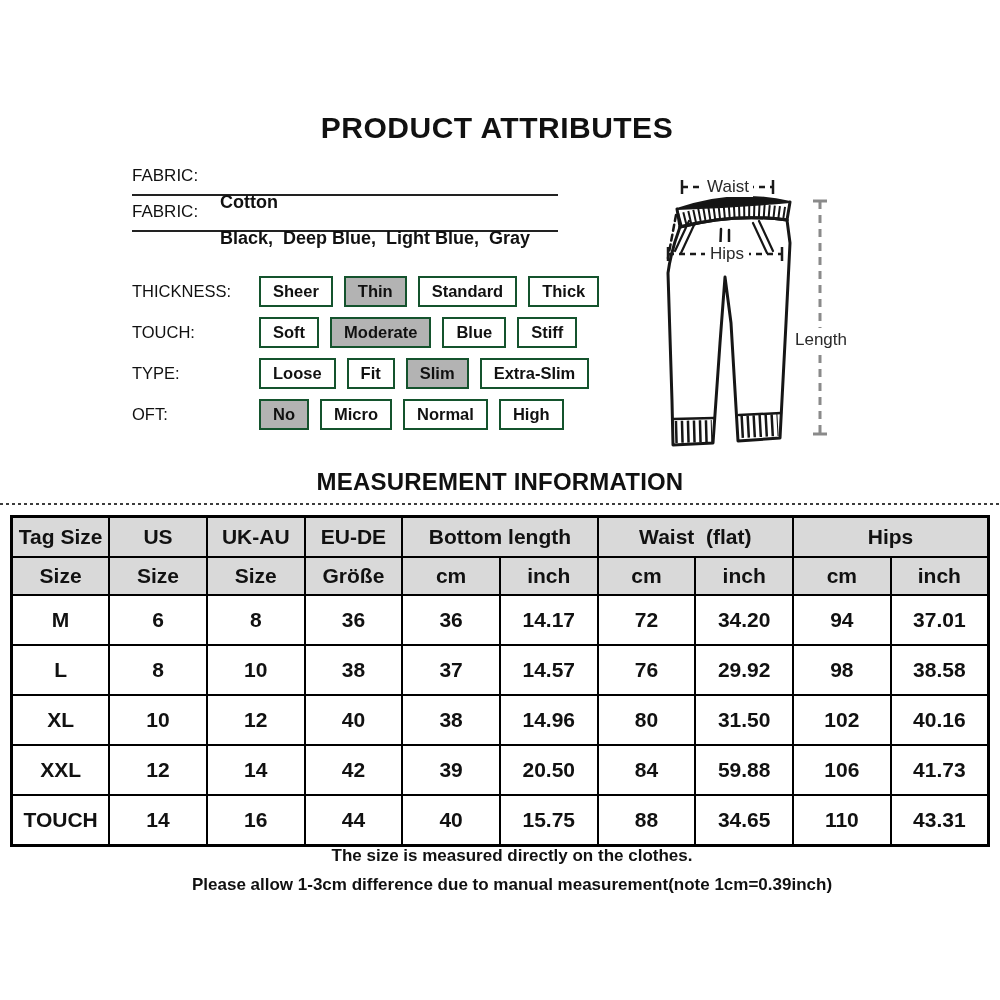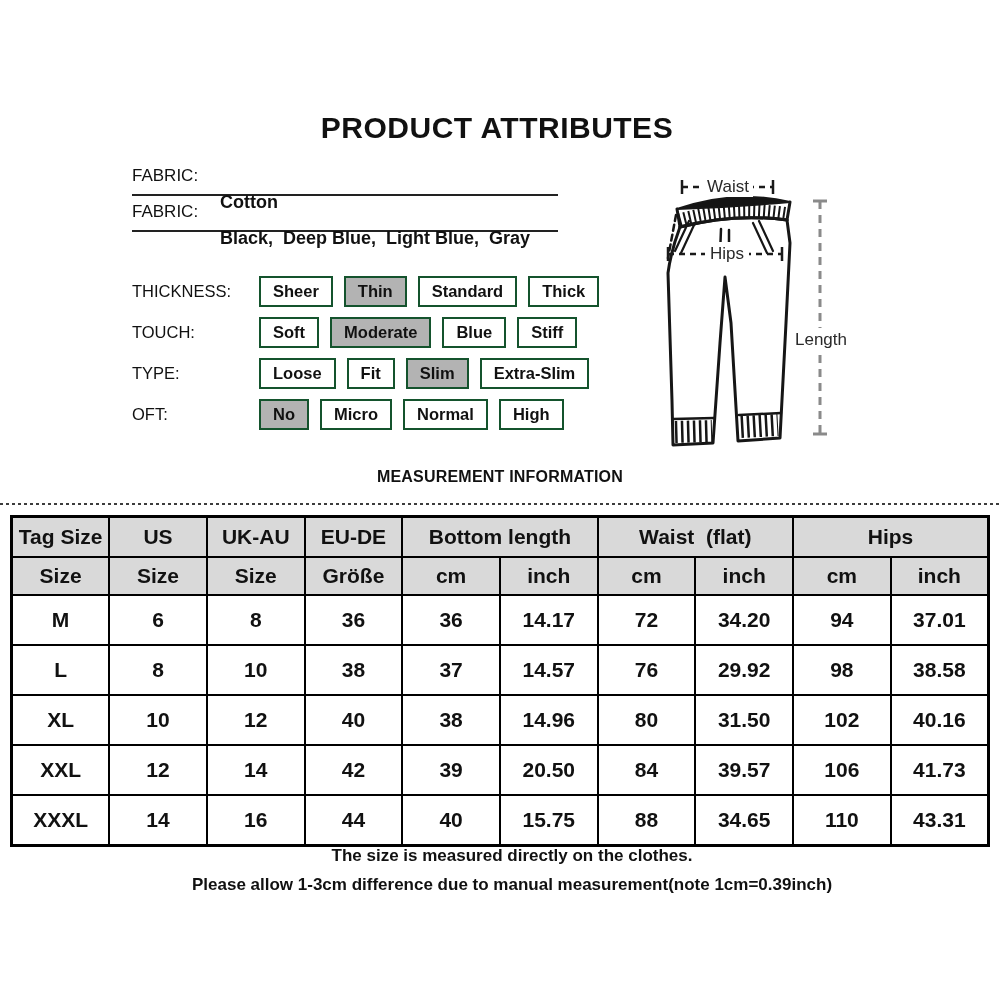--- a/index.html
+++ b/index.html
@@ -38,21 +38,21 @@
   .chip.selected{background:var(--sel-bg,#b3b3b3);}
 
   
   .diagram{position:absolute;left:628px;top:163px;width:322px;height:302px;}
   .diagram svg{display:block;width:100%;height:100%;}
   .diagram text{font-family:"Liberation Sans",sans-serif;font-size:17px;fill:#2a2a2a;}
 
   
   .mi-title{
     position:absolute;top:468px;left:0;right:0;margin:0;
-    text-align:center;font-size:16px;font-weight:700;letter-spacing:.2px;
+    text-align:center;font-size:24px;font-weight:700;letter-spacing:.2px;
   }
   .dotted-sep{
     position:absolute;top:503px;left:0;width:1000px;height:2px;
     background:repeating-linear-gradient(90deg,#3c3c3c 0 3px,transparent 3px 6px);
   }
 
   table.size-table{
     position:absolute;left:10px;top:515px;width:980px;
     border-collapse:collapse;table-layout:fixed;
     text-align:center;font-size:21px;font-weight:700;
@@ -255,26 +255,26 @@
           <td>40.16</td>
         </tr>
         <tr>
           <td>XXL</td>
           <td>12</td>
           <td>14</td>
           <td>42</td>
           <td>39</td>
           <td>20.50</td>
           <td>84</td>
-          <td>39.57</td>
+          <td>59.88</td>
           <td>106</td>
           <td>41.73</td>
         </tr>
         <tr>
-          <td>XXXL</td>
+          <td>TOUCH</td>
           <td>14</td>
           <td>16</td>
           <td>44</td>
           <td>40</td>
           <td>15.75</td>
           <td>88</td>
           <td>34.65</td>
           <td>110</td>
           <td>43.31</td>
         </tr>

